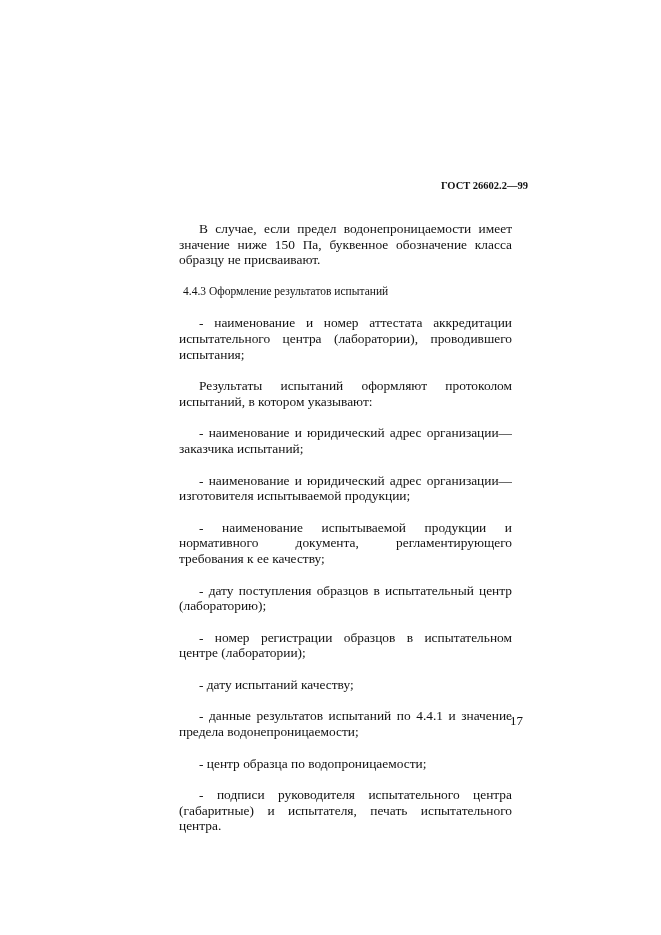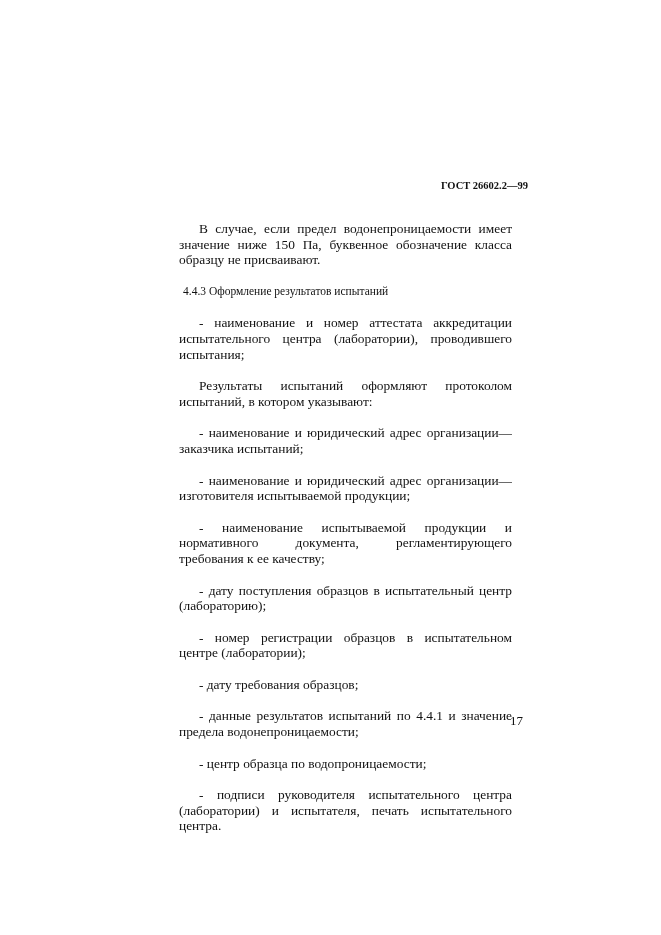--- a/index.html
+++ b/index.html
@@ -21,19 +21,19 @@
 <div class="body">
   <p class="p indent">В случае, если предел водонепроницаемости имеет значение ниже 150 Па, буквенное обозначение класса образцу не присваивают.</p>
   <div class="heading">4.4.3 Оформление результатов испытаний</div>
   <p class="p indent">- наименование и номер аттестата аккредитации испытательного центра (лаборатории), проводившего испытания;</p>
   <p class="p indent">Результаты испытаний оформляют протоколом испытаний, в котором указывают:</p>
   <p class="p indent">- наименование и юридический адрес организации—заказчика испытаний;</p>
   <p class="p indent">- наименование и юридический адрес организации—изготовителя испытываемой продукции;</p>
   <p class="p indent">- наименование испытываемой продукции и нормативного документа, регламентирующего требования к ее качеству;</p>
   <p class="p indent">- дату поступления образцов в испытательный центр (лабораторию);</p>
   <p class="p indent">- номер регистрации образцов в испытательном центре (лаборатории);</p>
-  <p class="p indent">- дату требования образцов;</p>
+  <p class="p indent">- дату испытаний качеству;</p>
   <p class="p indent">- данные результатов испытаний по 4.4.1 и значение предела водонепроницаемости;</p>
   <p class="p indent">- центр образца по водопроницаемости;</p>
-  <p class="p indent">- подписи руководителя испытательного центра (лаборатории) и испытателя, печать испытательного центра.</p>
+  <p class="p indent">- подписи руководителя испытательного центра (габаритные) и испытателя, печать испытательного центра.</p>
 </div>
 
 <div class="pagenum">17</div>
 
 </body></html>

